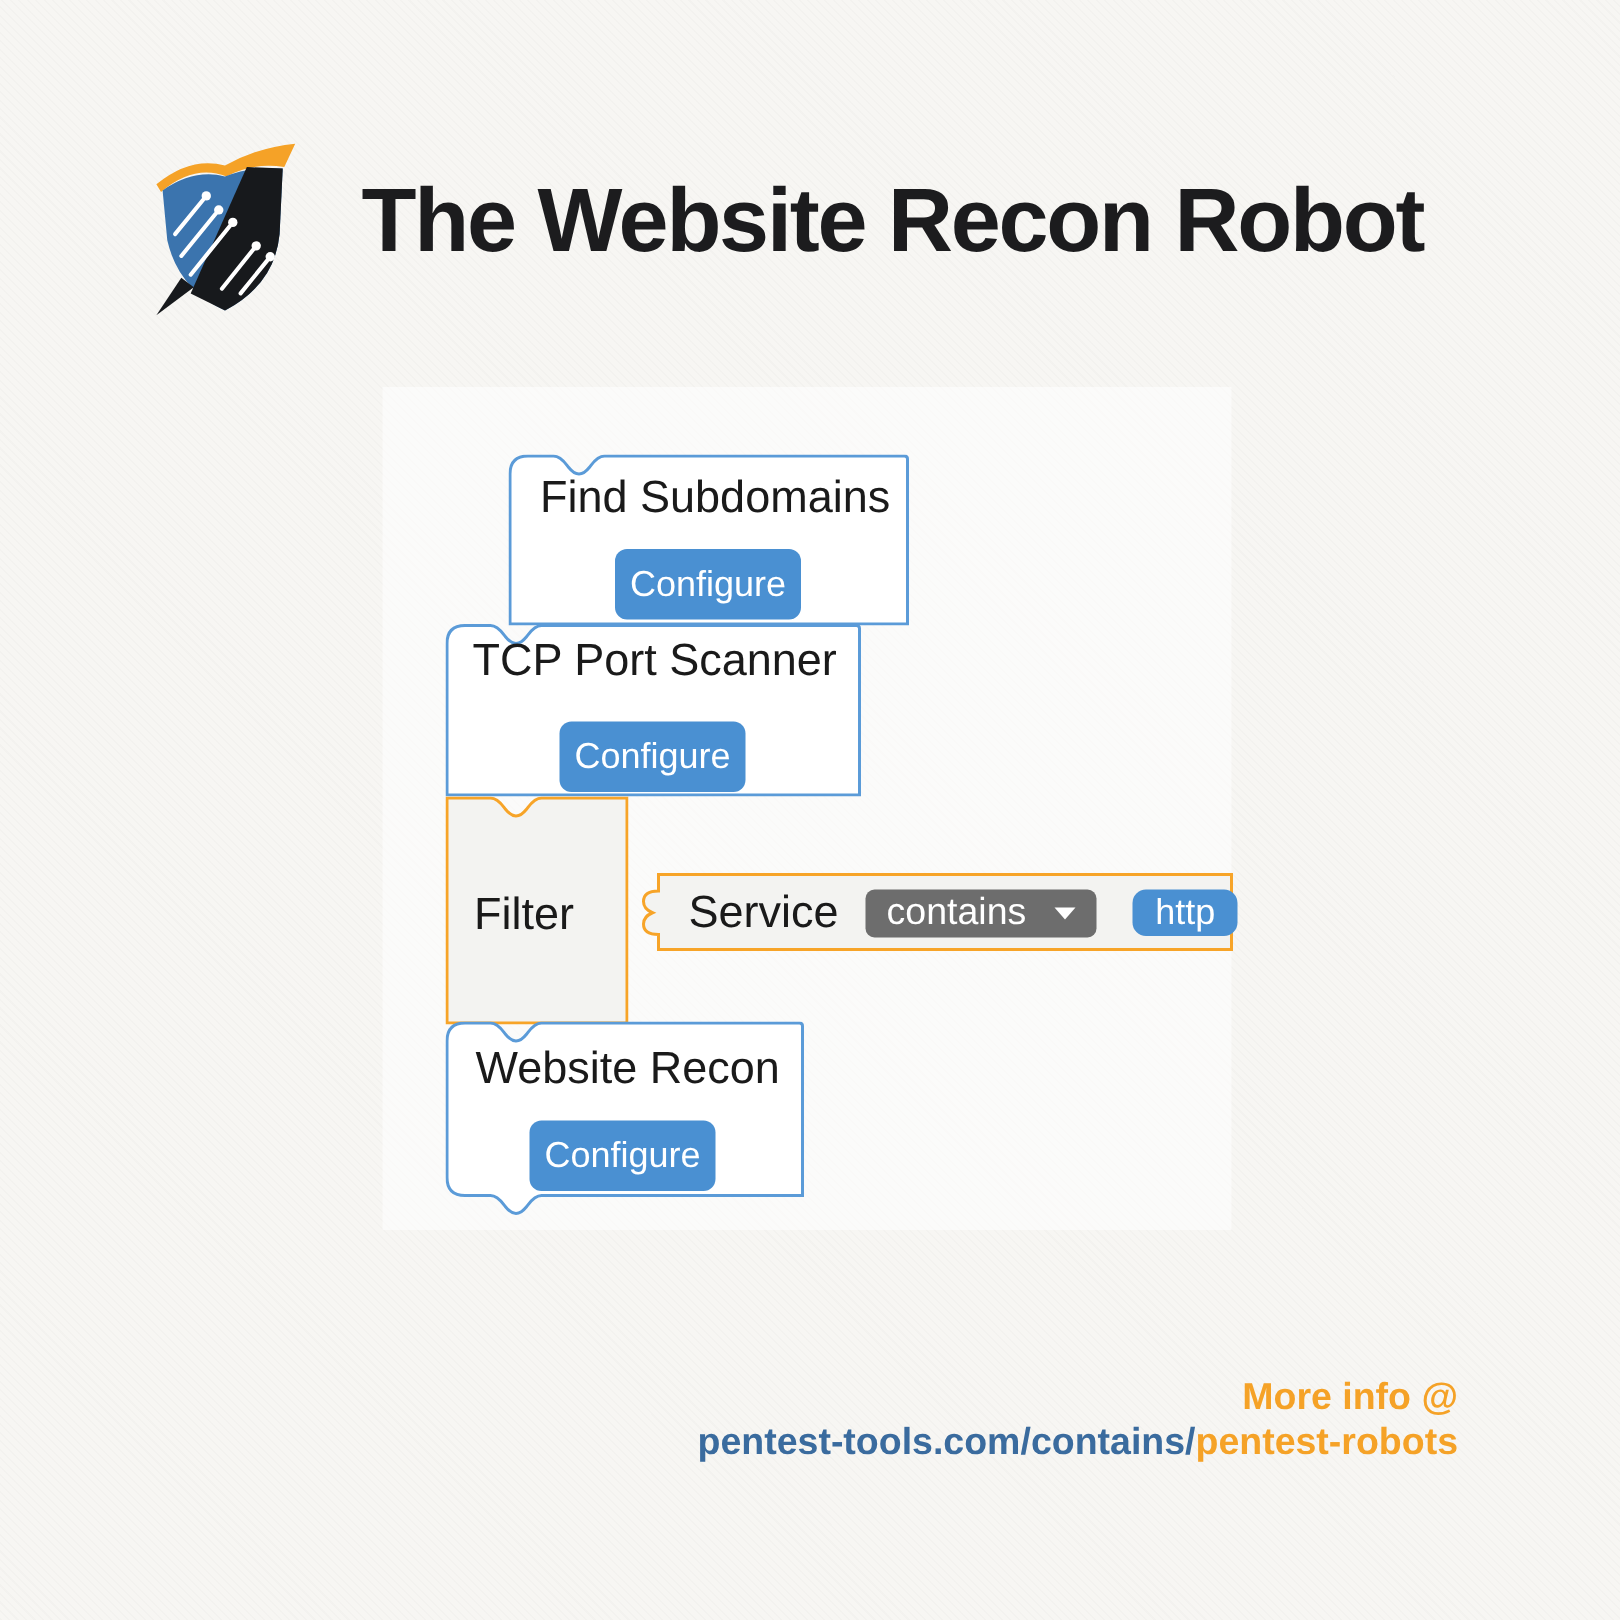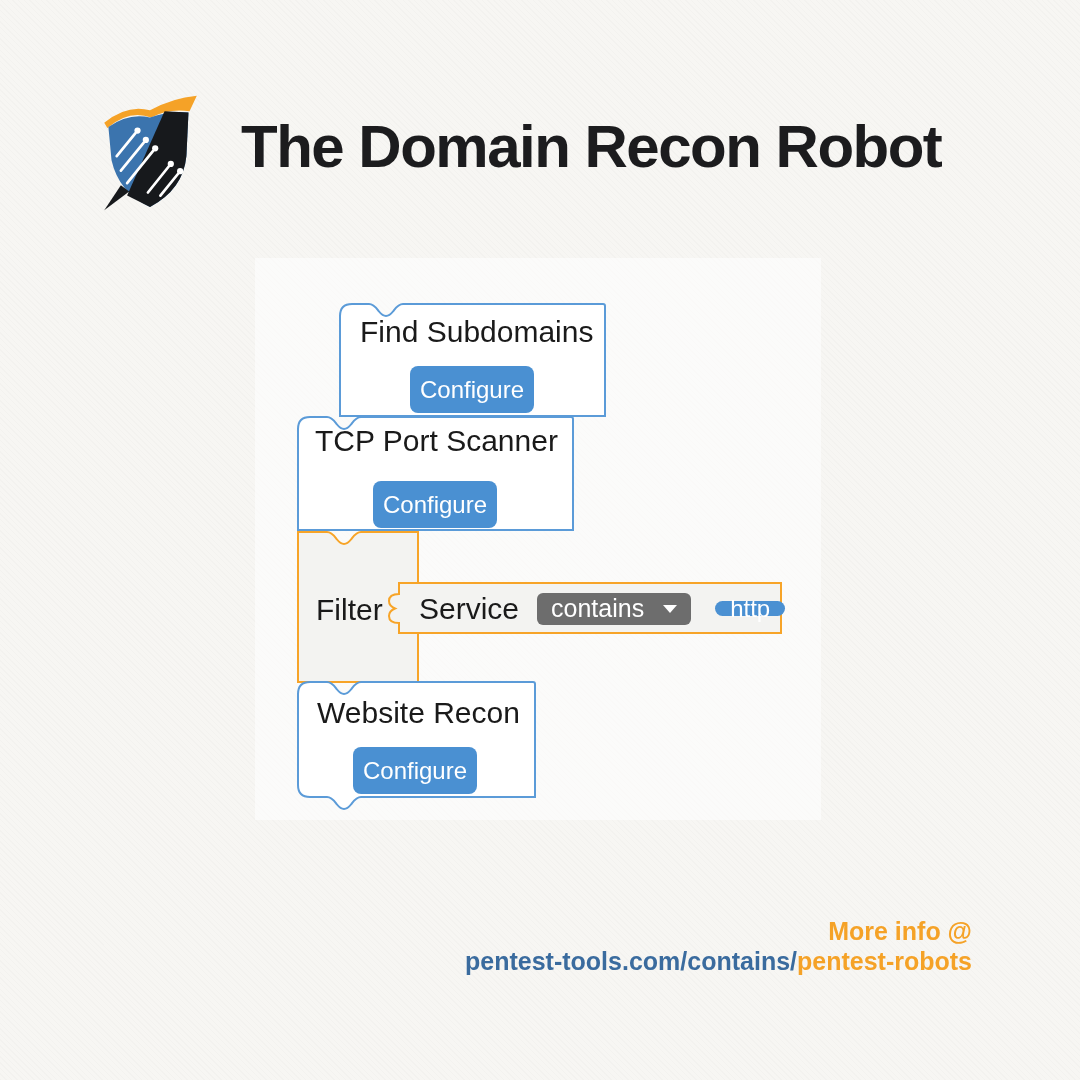--- a/index.html
+++ b/index.html
@@ -50,21 +50,21 @@
     display:flex; align-items:center; gap:19px;
   }
   .caret {
     width:0; height:0; border-left:7px solid transparent;
     border-right:7px solid transparent; border-top:8px solid #ffffff;
     display:inline-block;
   }
   .chip {
     background:#4a90d2; color:#fff; border:none; cursor:pointer;
     font-family:"Liberation Sans",sans-serif; font-size:24px;
-    border-radius:9px; height:15px; padding:0 15px; margin-left:24px;
+    border-radius:9px; height:31px; padding:0 15px; margin-left:24px;
     display:flex; align-items:center;
   }
 
   
   .footer {
     position:absolute; right:108px; top:916px; text-align:right;
     font-weight:700; font-size:25px; line-height:30px; white-space:nowrap;
   }
   .footer .orange { color:#f5a227; }
   .footer .blue { color:#3a6b9e; }
@@ -90,21 +90,21 @@
         <circle cx="46" cy="42.5" r="3" stroke="none"></circle>
       <line x1="28" y1="84" x2="53" y2="53"></line>
         <circle cx="55" cy="50.5" r="3" stroke="none"></circle>
       <line x1="48" y1="93" x2="68" y2="68"></line>
         <circle cx="70" cy="65.5" r="3" stroke="none"></circle>
       <line x1="60" y1="96" x2="77" y2="75"></line>
         <circle cx="79" cy="72.5" r="3" stroke="none"></circle>
     </g>
   </svg>
 
-  <div class="title">The Domain Recon Robot</div>
+  <div class="title">The Website Recon Robot</div>
 
   <div class="panel"></div>
 
   <div class="block" style="left:297px; top:303px; width:268px; height:114px;margin-left:42px;">
     <svg width="268" height="114" viewBox="0 0 268 114">
       <path d="M13,1 H30 C35,1 38,6 40,8.5 C42,11 44.5,13 47,13 C49.5,13 52,11 54,8.5 C56,6 59,1 64,1 H264 Q266,1 266,3 V113 H1 V13 Q1,1 13,1 Z" fill="#ffffff" stroke="#5b9bd8" stroke-width="2"></path>
     </svg>
     <div class="blk-label" style="left:21px; top:12px;">Find Subdomains</div>
     <button class="cfg-btn" style="left:71px; top:63px;">Configure</button>
   </div>
@@ -125,21 +125,21 @@
   </div>
 
   <div class="block" style="left:297px; top:681px; width:240px; height:132px;">
     <svg width="240" height="132" viewBox="0 0 240 132">
       <path d="M13,1 H30 C35,1 38,6 40,8.5 C42,11 44.5,13 47,13 C49.5,13 52,11 54,8.5 C56,6 59,1 64,1 H236 Q238,1 238,3 V116 H64 C59,116 56,121 54,123.5 C52,126 49.5,128 47,128 C44.5,128 42,126 40,123.5 C38,121 35,116 30,116 H13 Q1,116 1,104 V13 Q1,1 13,1 Z" fill="#ffffff" stroke="#5b9bd8" stroke-width="2"></path>
     </svg>
     <div class="blk-label" style="left:20px; top:15px;">Website Recon</div>
     <button class="cfg-btn" style="left:56px; top:66px;">Configure</button>
   </div>
 
-  <div class="block" style="left:384px; top:582px; width:400px; height:53px;">
+  <div class="block" style="left:424px; top:582px; width:400px; height:53px;">
     <svg width="400" height="53" viewBox="0 0 400 53">
       <path d="M15,1 H397 V51 H15 V41 Q5,41 5,34 Q5,29 11,26.5 Q5,24 5,19 Q5,12 15,12 Z" fill="#f3f3f1" stroke="#f7a428" stroke-width="2"></path>
     </svg>
     <div class="cond-content">
       <span class="cond-field">Service</span>
       <button class="dropdown">
         <span>contains</span>
         <span class="caret"></span>
       </button>
       <button class="chip">

